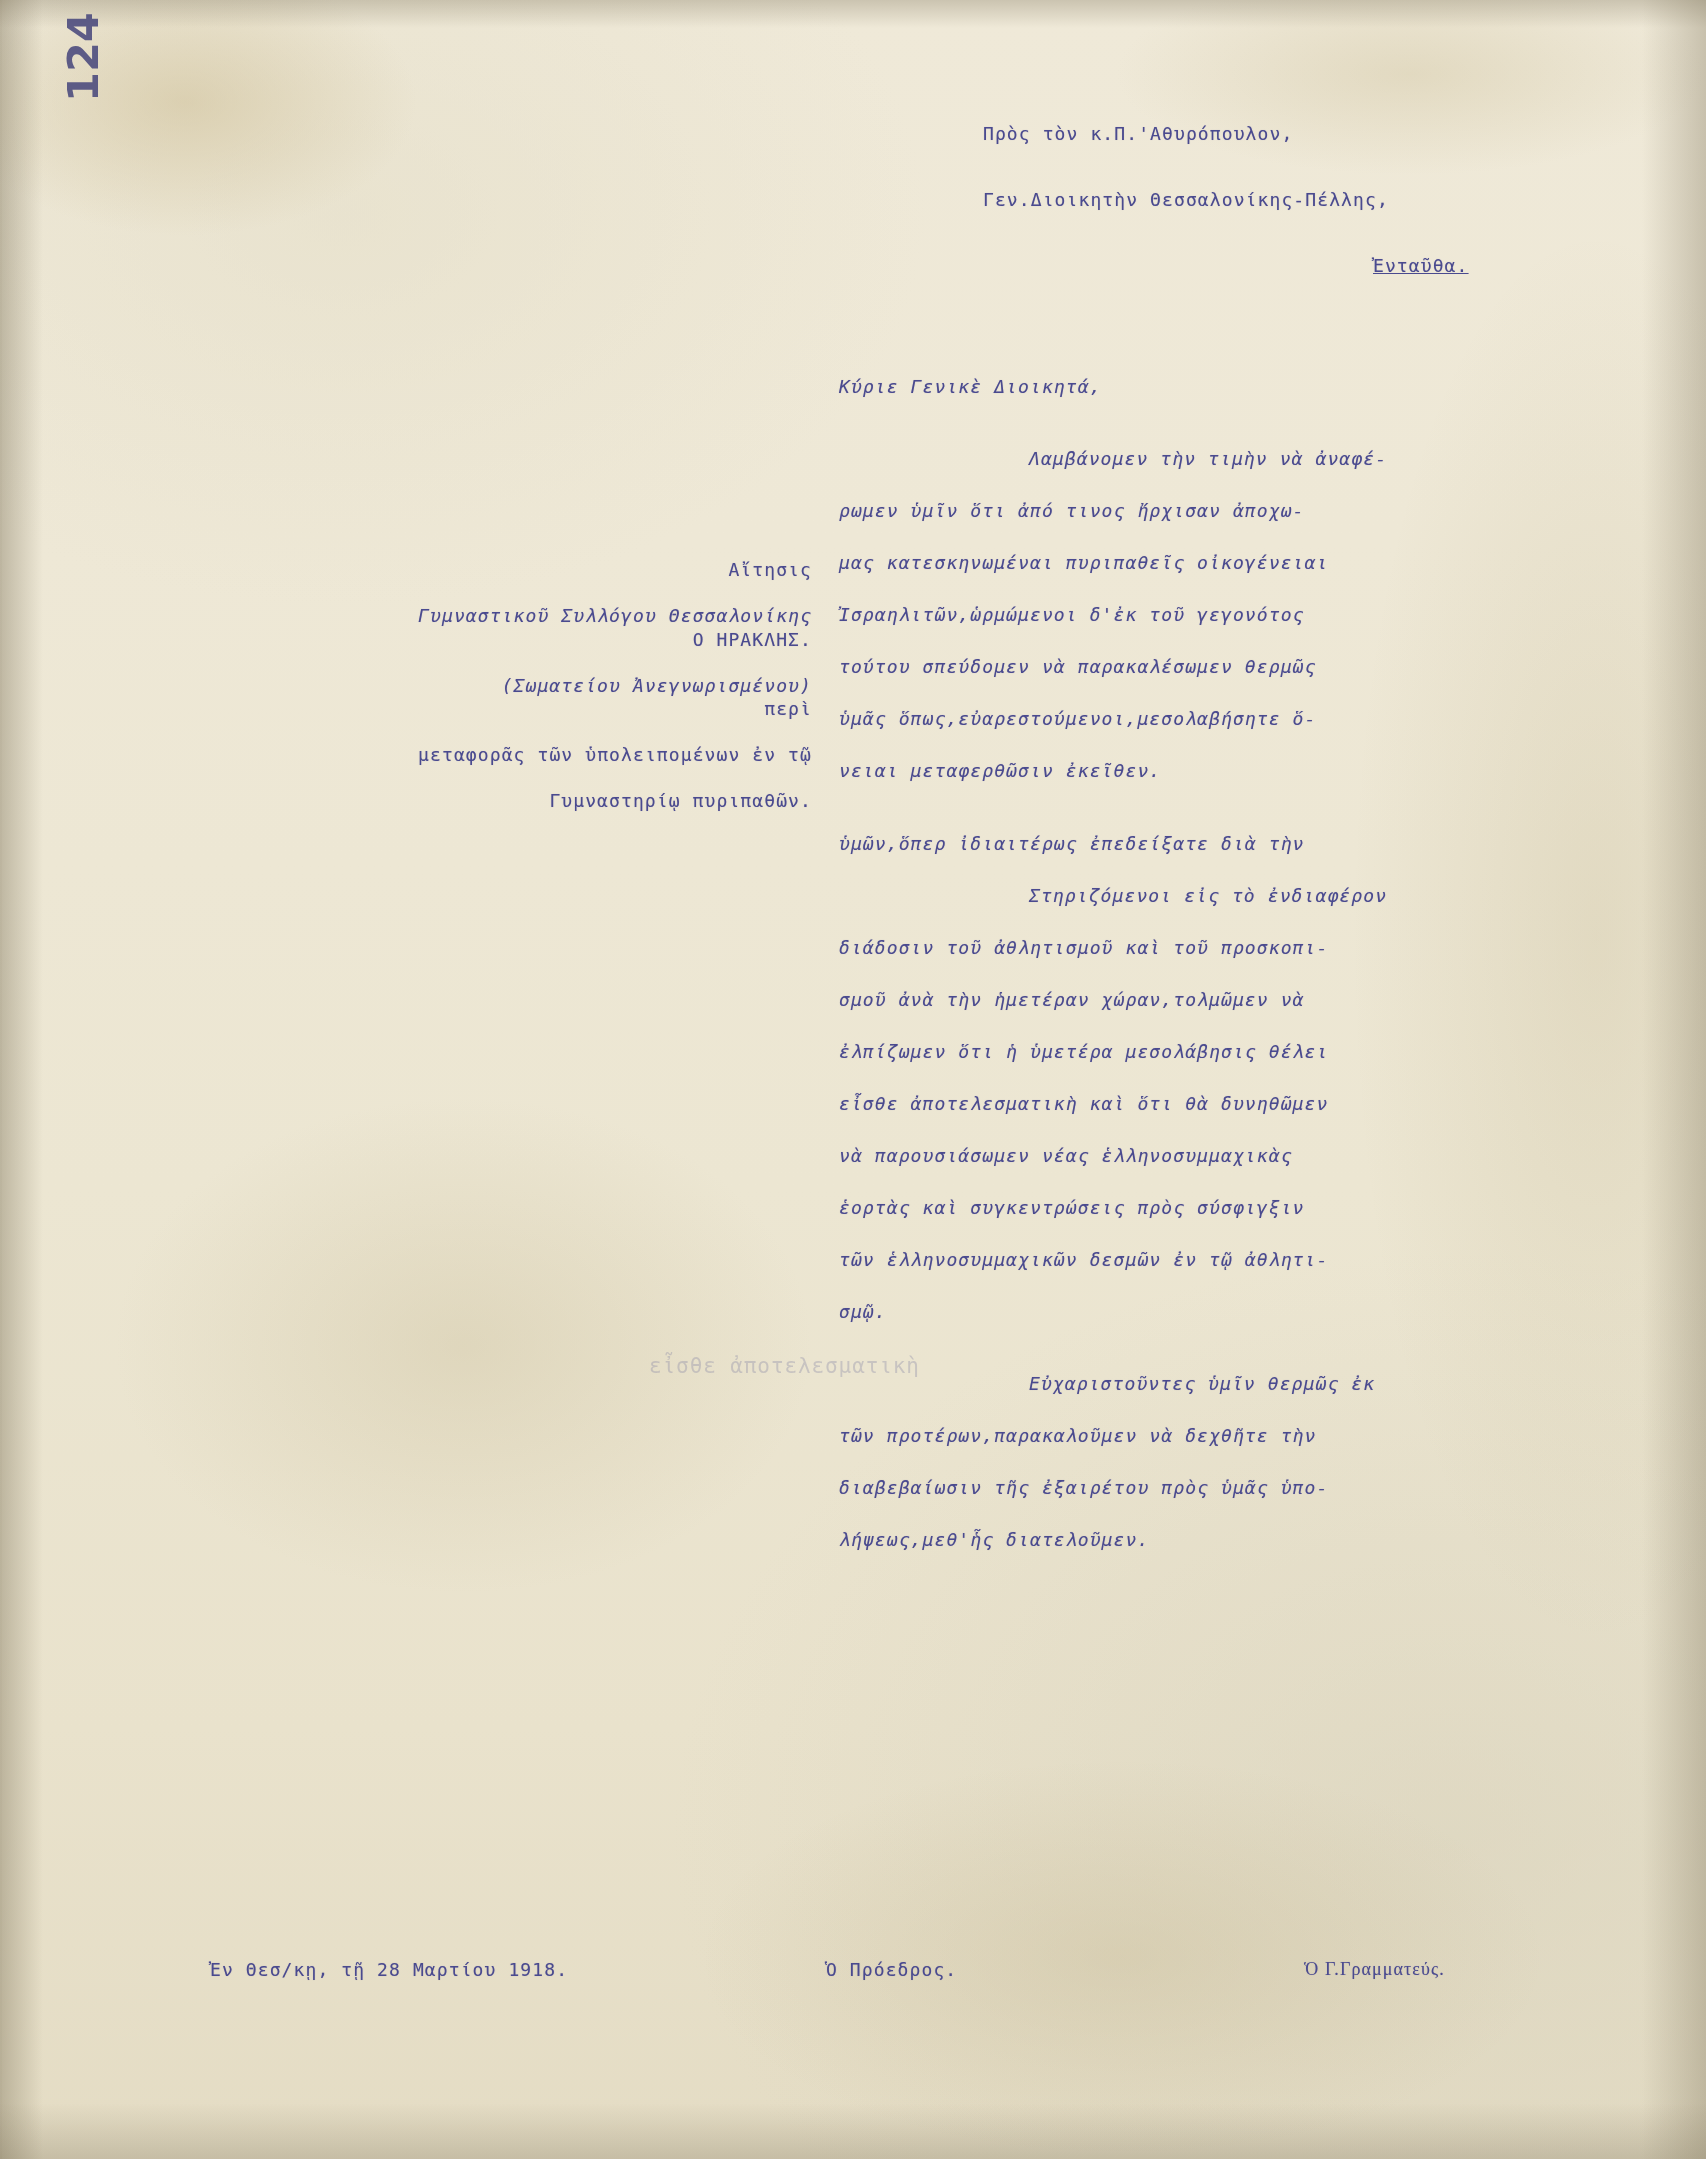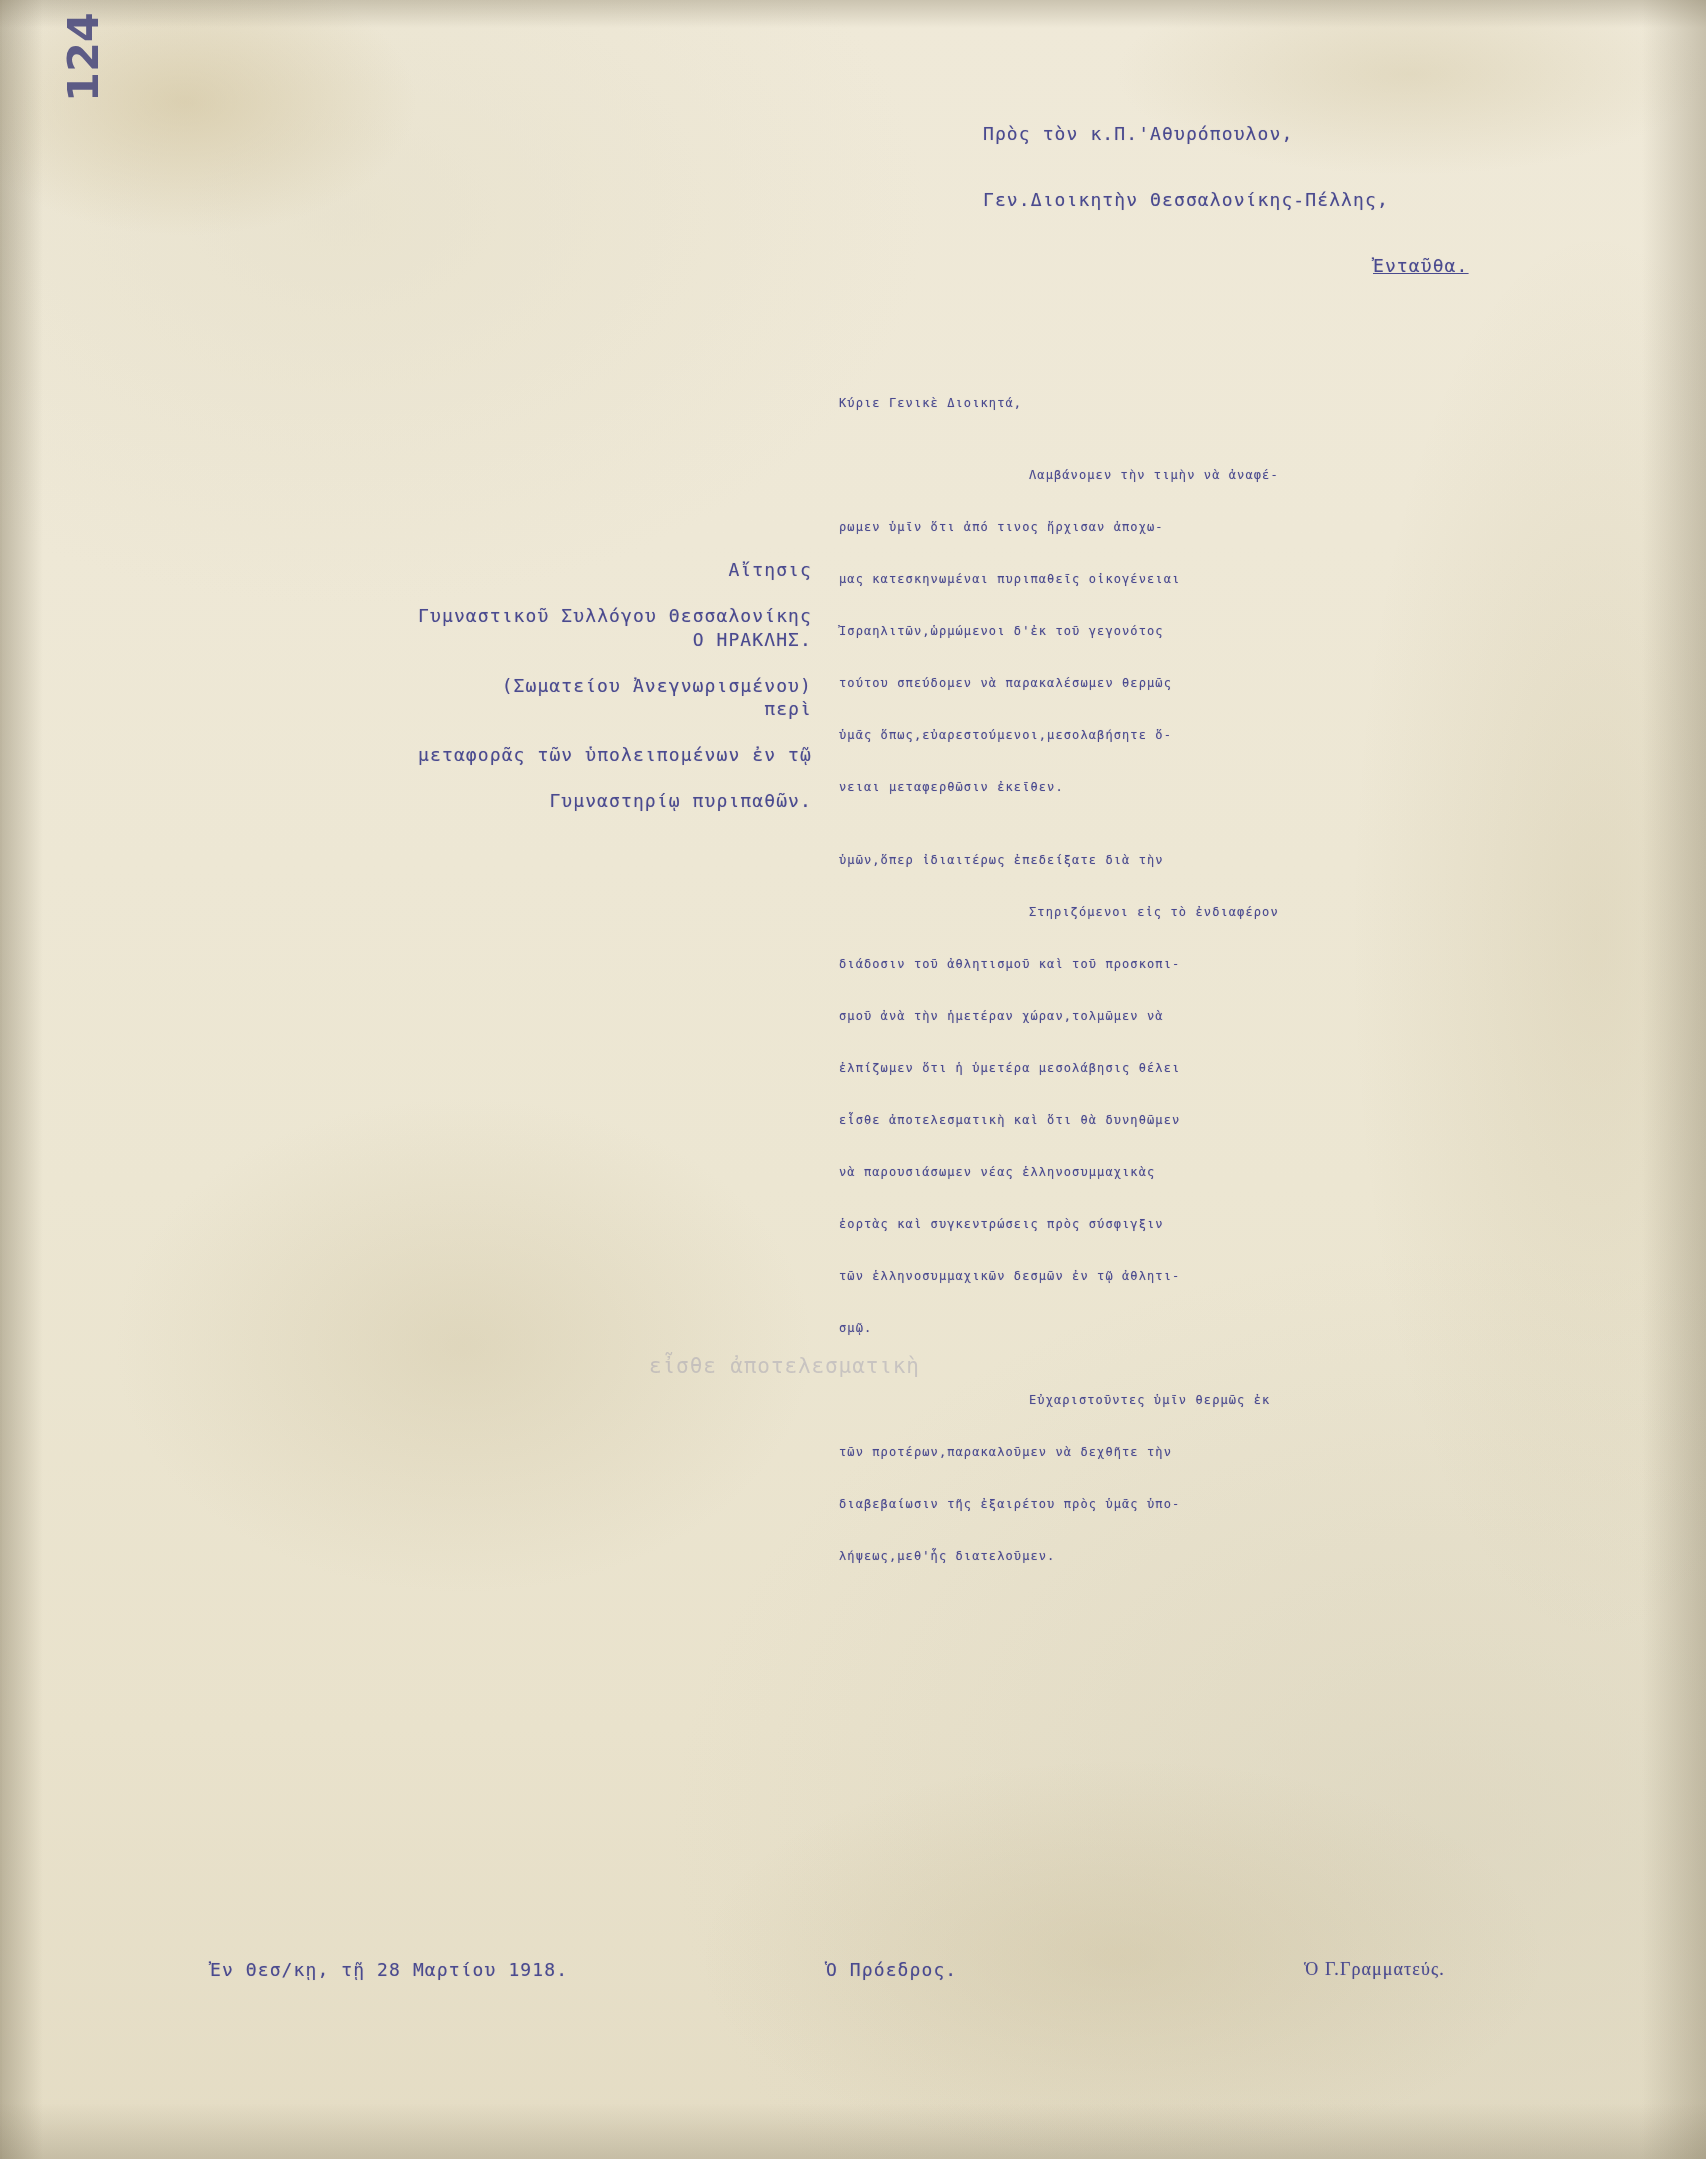--- a/index.html
+++ b/index.html
@@ -103,29 +103,30 @@
   .subject {
     position: absolute;
     left: 144px;
     top: 561px;
     width: 668px;
     text-align: right;
     font-size: 18px;
     line-height: 1.0;
   }
   .subject .ln { margin-bottom: 28px; white-space: nowrap; }
-  .subject .tight { margin-bottom: 5.6px; }
+  .subject .tight { margin-bottom: 5.6px; font-style: italic; }
 
   
   .body {
     position: absolute;
     left: 839px;
-    top: 396px;
+    top: 376px;
     width: 863px;
-    font-size: 12px;
+    font-size: 18px;
+    font-style: italic;
   }
   .body .ln { height: 52px; white-space: nowrap; }
   .body .indent2 { padding-left: 190px; }
   .gap { height: 20.4px; }
 
   
   .footer {
     position: absolute;
     left: 186px;
     top: 1959px;

